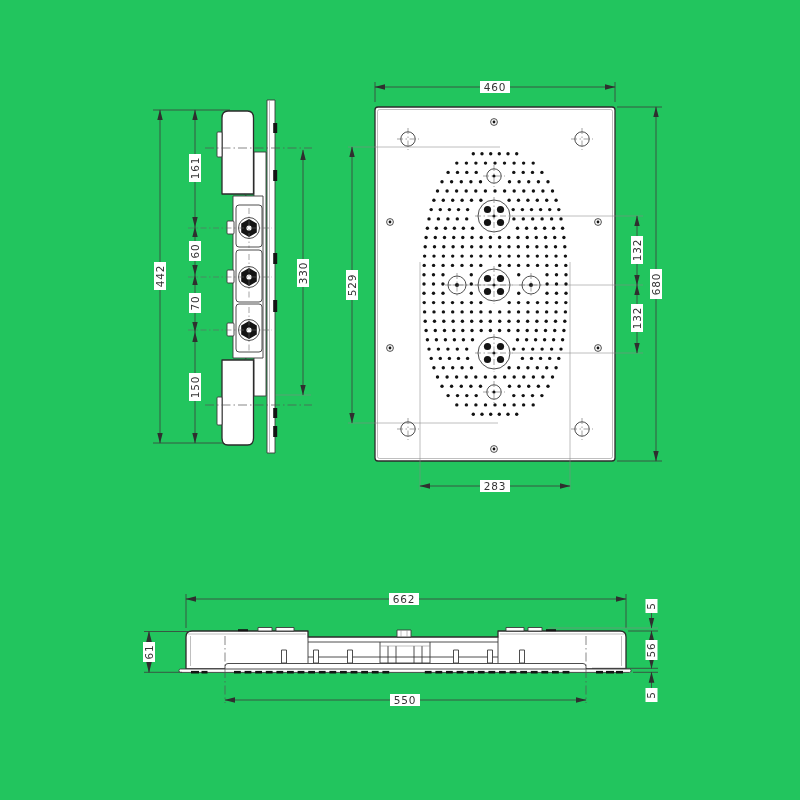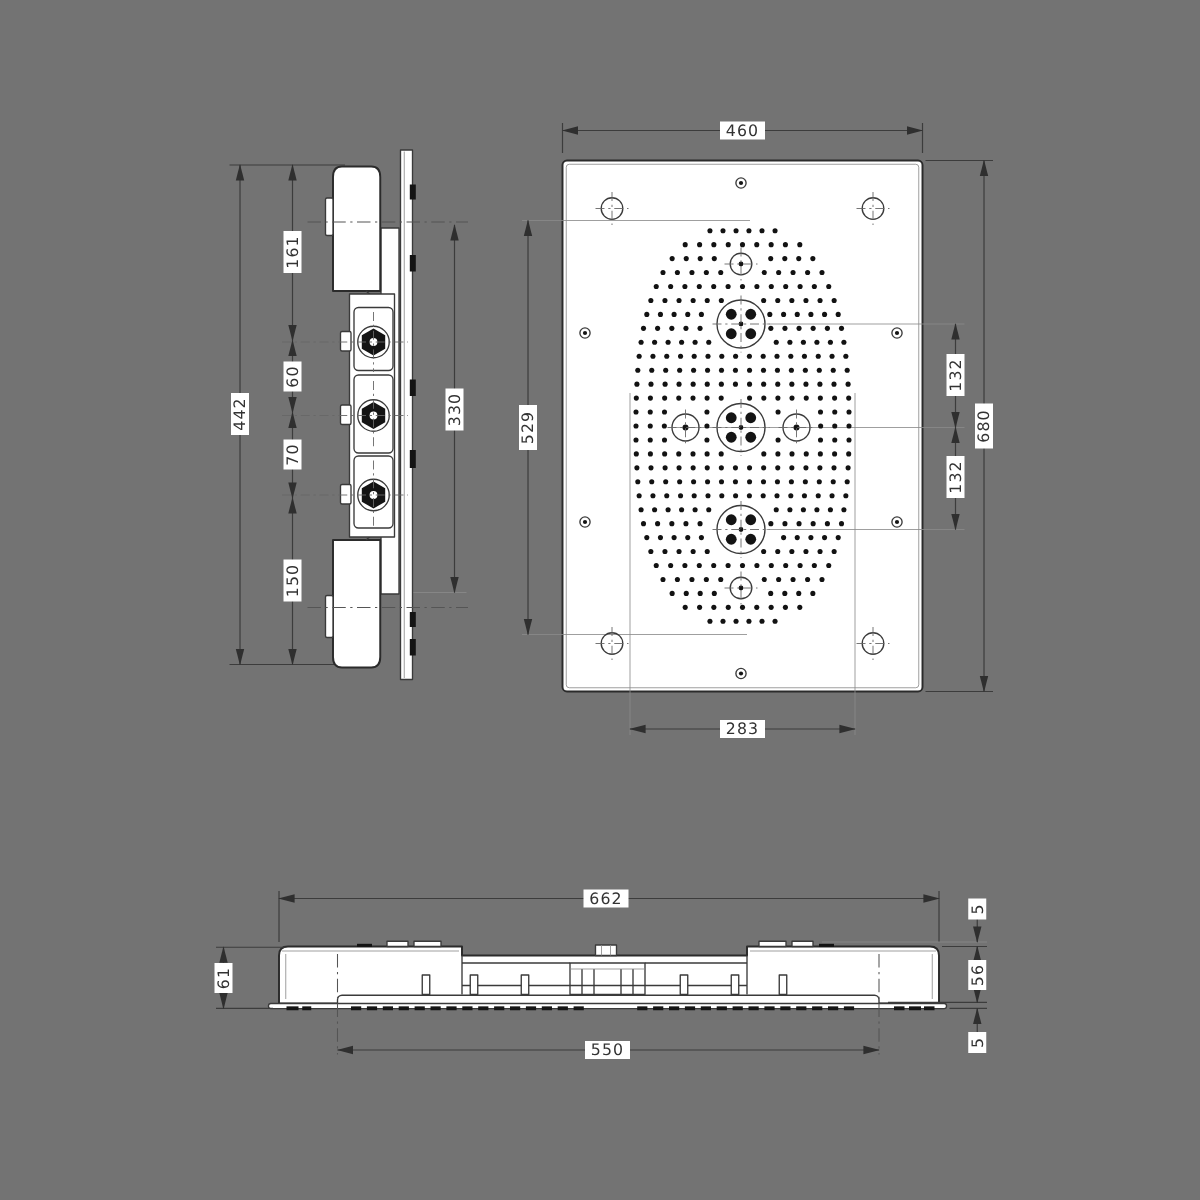--- a/index.html
+++ b/index.html
@@ -1,16 +1,16 @@
 <!DOCTYPE html>
 <html><head>
 <meta charset="utf-8">
 <style>
   html,body{margin:0;padding:0;background:#fff;}
-  #stage{width:800px;height:800px;background:#737373;position:relative;font-family:"DejaVu Sans",sans-serif;}
+  #stage{width:800px;height:800px;background:#22c55e;position:relative;font-family:"DejaVu Sans",sans-serif;}
   svg{display:block;}
   .objf{fill:#ffffff;stroke:#2b2b2b;stroke-width:1.3;stroke-linejoin:round;}
   .obj2{fill:none;stroke:#3a3a3a;stroke-width:0.9;stroke-linejoin:round;}
   .objf2{fill:#ffffff;stroke:#3a3a3a;stroke-width:0.9;stroke-linejoin:round;}
   .dark{fill:#141414;stroke:none;}
   .dim{fill:none;stroke:#3c3c3c;stroke-width:0.8;}
   .thin{fill:none;stroke:#8a8a8a;stroke-width:0.55;}
   .dd{fill:none;stroke:#555555;stroke-width:0.7;stroke-dasharray:9 3 1.5 3;}
   .ddf{fill:none;stroke:#666666;stroke-width:0.6;stroke-dasharray:6 2.5 1.5 2.5;}
   .lblbg{fill:#ffffff;}

